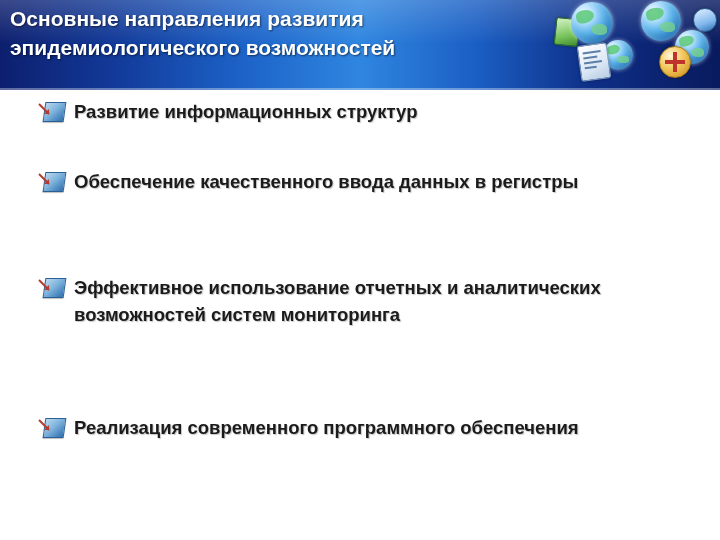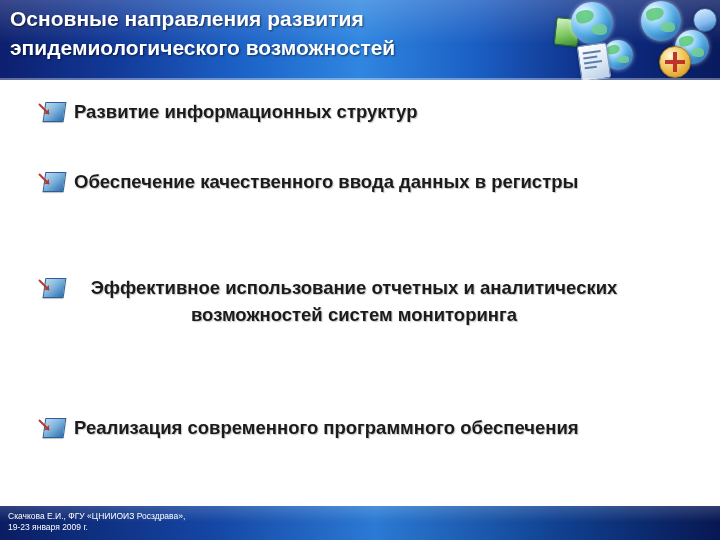--- a/index.html
+++ b/index.html
@@ -20,21 +20,21 @@
     background: #ffffff;
     overflow: hidden;
   }
 
   
   .header {
     position: absolute;
     left: 0;
     top: 0;
     width: 720px;
-    height: 80px;
+    height: 90px;
     background: linear-gradient(90deg,
         #0d1f6e 0%,
         #123a99 16%,
         #1d63c8 34%,
         #2f86e0 50%,
         #1b5fc4 66%,
         #0e2f87 82%,
         #091a5e 100%);
     overflow: hidden;
   }
@@ -154,21 +154,20 @@
     border-radius: 50%;
   }
 
   
   .content {
     position: absolute;
     left: 0;
     top: 88px;
     width: 720px;
     height: 420px;
-    text-align: center;
   }
   .bullet {
     position: absolute;
     display: flex;
     align-items: flex-start;
   }
   .bullet-mark {
     flex: 0 0 auto;
     width: 26px;
     height: 22px;
@@ -309,21 +308,14 @@
         <svg class="arrow" viewBox="0 0 13 13">
           <path d="M1 1 L11 11" stroke="#b43a2e" stroke-width="2" fill="none"></path>
           <path d="M11 11 L11 6 L6 11 Z" fill="#b43a2e"></path>
         </svg>
       </div>
       <div class="bullet-text">Реализация современного программного обеспечения</div>
     </div>
 
   </div>
 
-  <div class="footer">
-    <div class="sheen"></div>
-    <div class="footer-text">
-      <div>Скачкова Е.И., ФГУ «ЦНИИОИЗ Росздрава»,</div>
-      <div>19-23 января 2009 г.</div>
-    </div>
-  </div>
 
 </div>
 
 </body></html>

